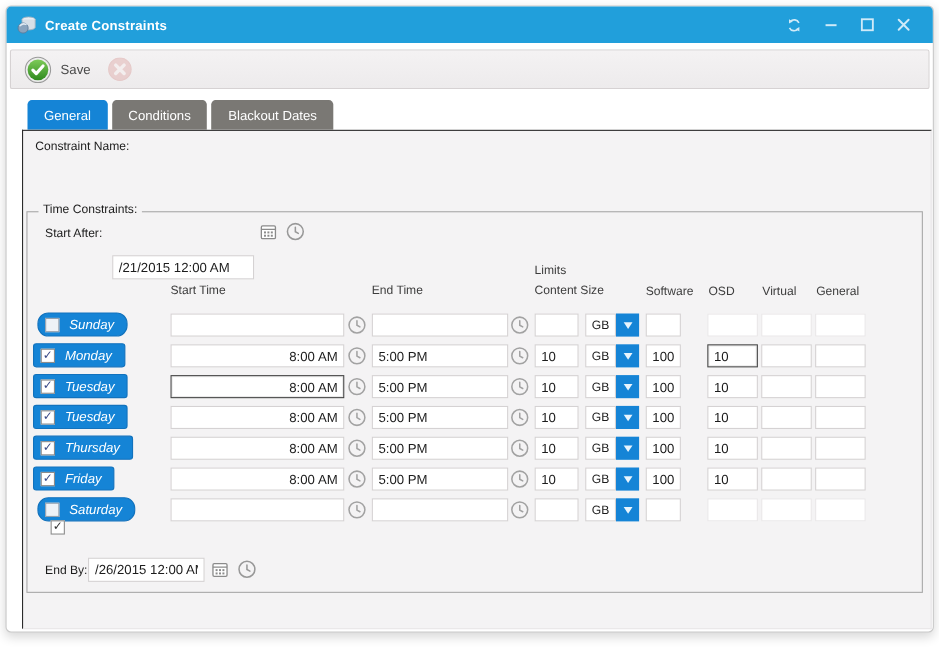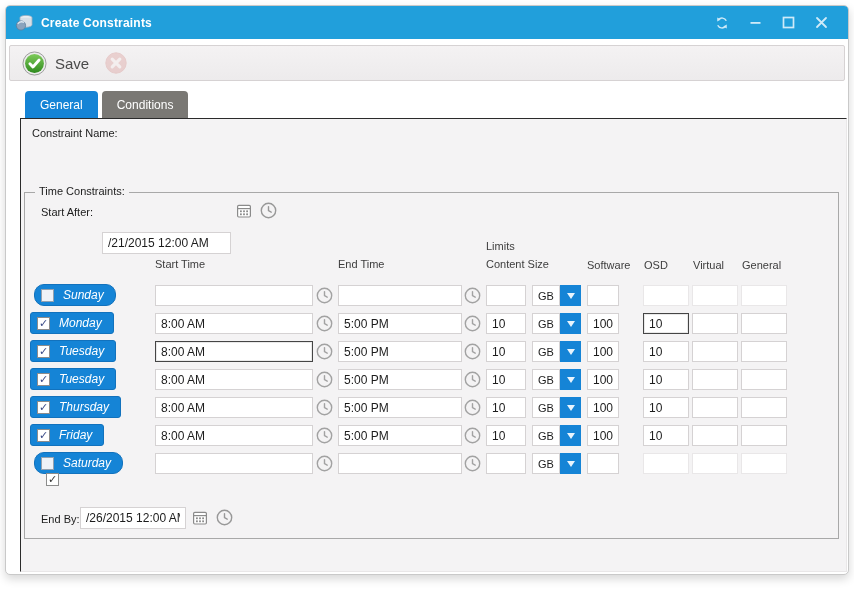--- a/index.html
+++ b/index.html
@@ -15,21 +15,21 @@
   .title-icon{margin-left:9px;width:19px;height:19px;display:flex;align-items:center;justify-content:center;}
   .title-text{margin-left:7px;color:#ffffff;font-size:12px;font-weight:bold;letter-spacing:.2px;}
   .win-btns{margin-left:auto;display:flex;align-items:center;gap:19px;padding-right:20px;}
   .win-btn{width:14px;height:14px;display:flex;align-items:center;justify-content:center;cursor:pointer;}
 
   
   .toolbar{position:absolute;left:3px;right:3px;top:39px;height:36px;
     background:linear-gradient(#f4f2f3,#edebec);border:1px solid #d6d2d3;border-radius:2px;
     display:flex;align-items:center;padding-left:12px;}
   .save-btn{display:flex;align-items:center;gap:8px;cursor:pointer;}
-  .save-label{font-size:15px;color:#4a4a4a;}
+  .save-label{font-size:12px;color:#4a4a4a;}
   .cancel-icon{margin-left:16px;opacity:.5;}
 
   
   .tabstrip{position:absolute;left:19px;top:85px;height:27px;display:flex;gap:4px;}
   .tab{height:27px;padding:0 15px;display:flex;align-items:center;border-radius:4px 4px 0 0;
     font-size:12px;color:#ffffff;background:#7a7874;cursor:pointer;}
   .tab.active{background:#1584d6;}
 
   
   .panel{position:absolute;left:14px;top:112px;width:827px;height:454px;background:#f4f3f4;
@@ -62,21 +62,21 @@
   .row .icon-btn{top:4px;}
   .pill{position:absolute;left:5px;top:2px;height:22px;background:#1584d6;border:1px solid #1272bd;
     border-radius:3px;display:inline-flex;align-items:center;gap:9px;padding:0 11px 0 6px;cursor:pointer;}
   .pill.unchecked{left:9px;border-radius:10px;}
   .day-label{color:#ffffff;font-size:12px;white-space:nowrap;font-style:italic;}
   .cb{width:13px;height:13px;background:#eef2f7;border:1px solid #93a1af;display:flex;
     align-items:center;justify-content:center;font-size:11px;line-height:11px;color:#3a4a87;font-weight:bold;}
   .cb.checked{background:#ffffff;border-color:#8c8c8c;}
   .cb.checked::after{content:"\2713";}
 
-  .c-start{left:130px;width:158px;}
+  .c-start{left:130px;width:158px;text-align:right;}
   .clk1{left:290px;}
   .c-end{left:313px;width:124px;}
   .clk2{left:438px;}
   .c-size{left:461px;width:40px;}
   .unit-box{position:absolute;left:507px;top:3px;width:28px;height:21px;background:#ffffff;border:1px solid #d5d2d3;
     display:flex;align-items:center;justify-content:center;font-size:11px;color:#1c1c1c;cursor:pointer;}
   .unit-btn{position:absolute;left:535px;top:3px;width:21px;height:21px;background:#1584d6;
     display:flex;align-items:center;justify-content:center;cursor:pointer;}
   .unit-arrow{width:0;height:0;border-left:4px solid transparent;border-right:4px solid transparent;
     border-top:6px solid #e8f4fd;}
@@ -155,20 +155,21 @@
       <svg width="22" height="22" viewBox="0 0 22 22">
         <circle cx="11" cy="11" r="10.2" fill="#e2b1af" stroke="#dba6a4" stroke-width="1"></circle>
         <path d="M7.2 7.2 L14.8 14.8 M14.8 7.2 L7.2 14.8" stroke="#f7eeee" stroke-width="3.2" stroke-linecap="round"></path>
       </svg>
     </span>
   </div>
 
   <div class="tabstrip">
     <div class="tab active">General</div>
     <div class="tab">Conditions</div>
+    <div class="tab">Blackout Dates</div>
   </div>
 
   <div class="panel">
     <span class="lbl name-label">Constraint Name:</span>
 
     <div class="fieldset">
       <span class="legend">Time Constraints:</span>
 
       <span class="lbl sa-label">Start After:</span>
       <input class="txt sa-input" value="/21/2015 12:00 AM" style="">

